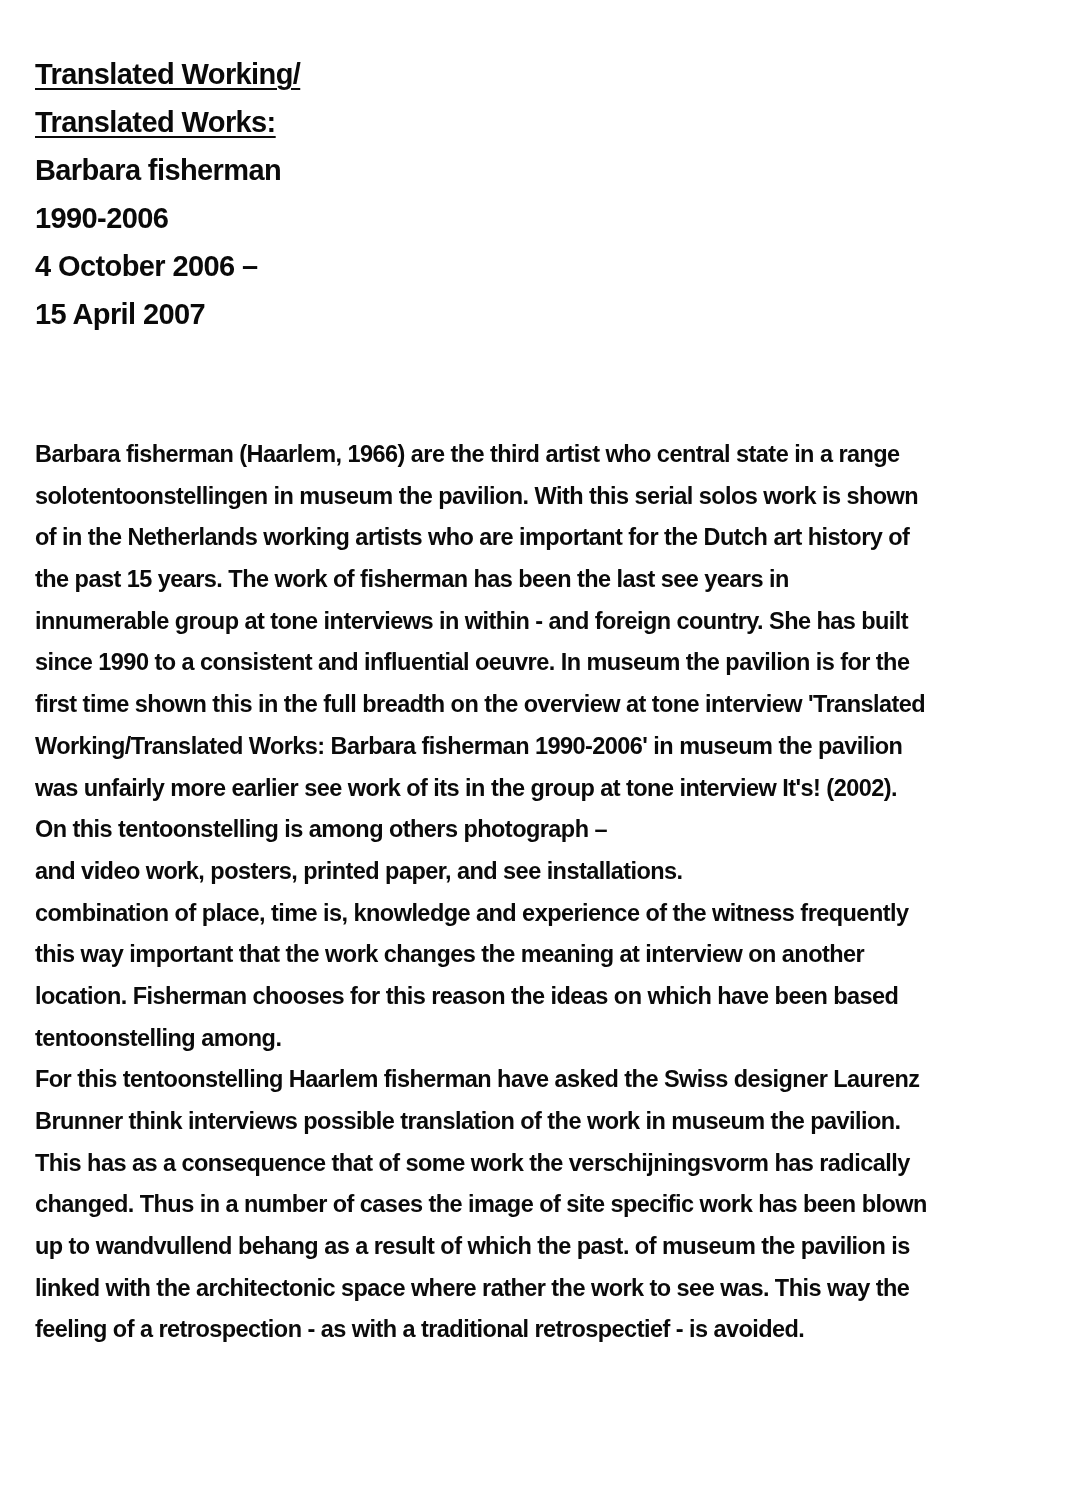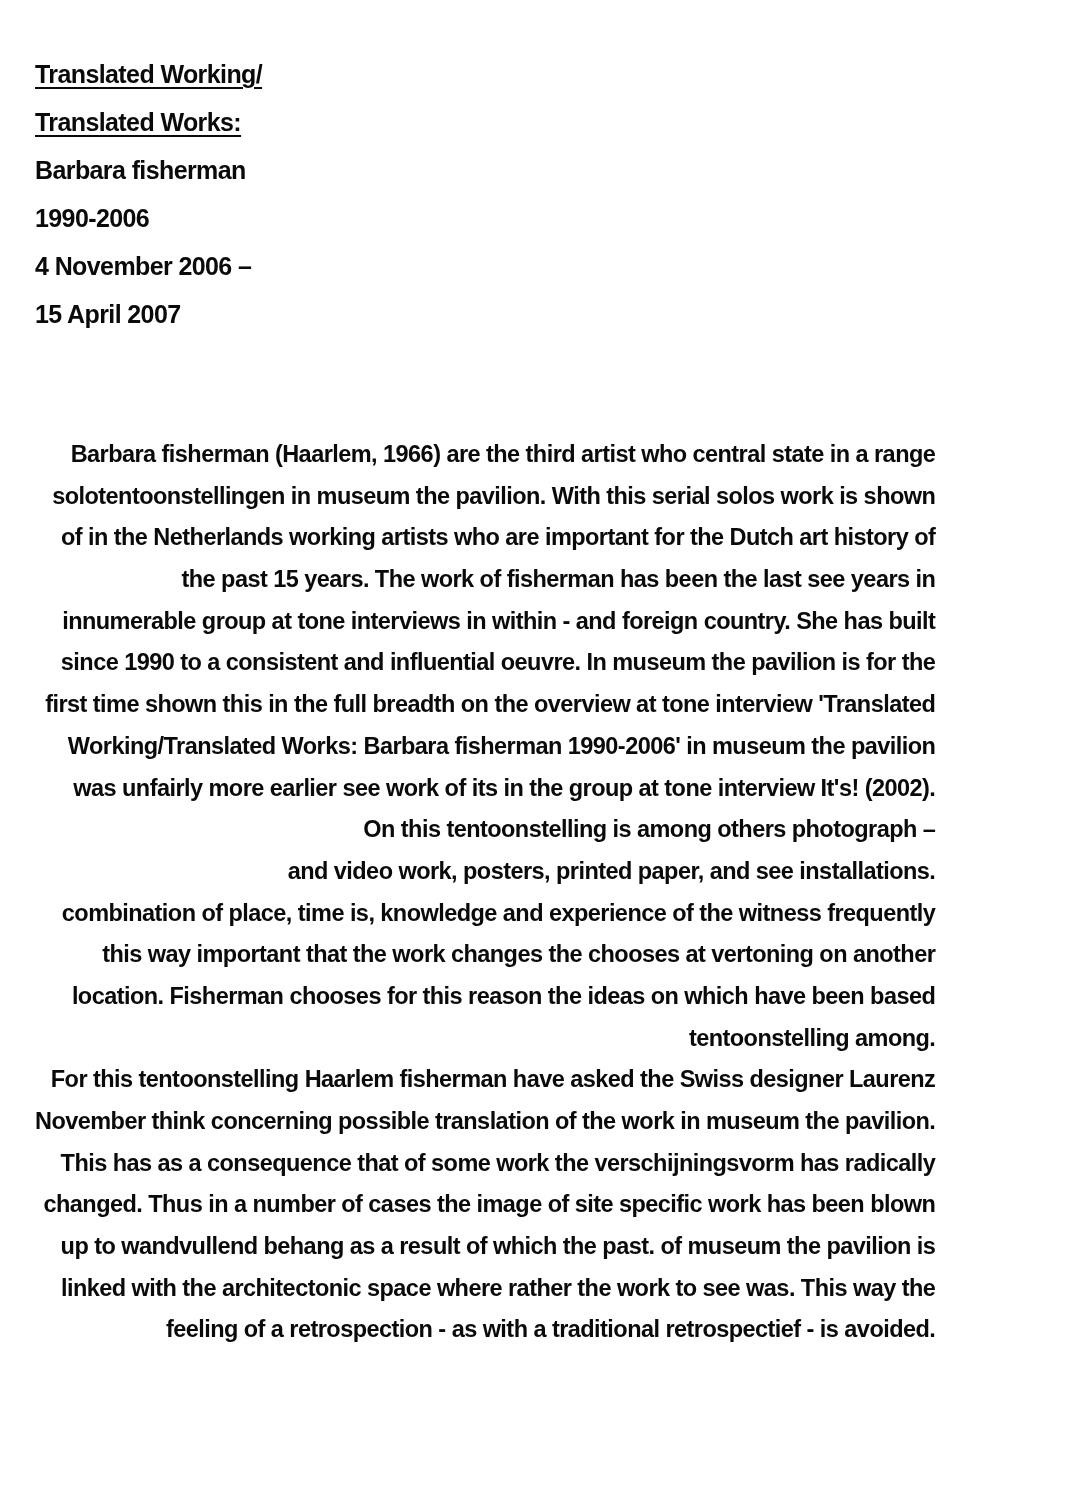--- a/index.html
+++ b/index.html
@@ -18,21 +18,21 @@
     .page {
       position: absolute;
       left: 35px;
       top: 0;
       right: 20px;
     }
     .header {
       position: absolute;
       top: 50px;
       left: 0;
-      font-size: 25px;
+      font-size: 29px;
       font-weight: bold;
       letter-spacing: -0.6px;
     }
     .header .line {
       height: 48px;
       line-height: 48px;
       white-space: nowrap;
     }
     .header .line.underlined span {
       text-decoration: underline;
@@ -44,55 +44,54 @@
       top: 434px;
       left: 0;
       font-size: 23.5px;
       font-weight: bold;
       letter-spacing: -0.55px;
     }
     .body-text .line {
       height: 41.7px;
       line-height: 41.7px;
       white-space: nowrap;
-      text-align: right;
     }
   </style>
 </head>
 <body>
 
 <div class="page">
 
   <div class="header">
     <div class="line underlined"><span>Translated Working/</span></div>
     <div class="line underlined"><span>Translated Works:</span></div>
     <div class="line">Barbara fisherman</div>
     <div class="line">1990-2006</div>
-    <div class="line">4 November 2006 –</div>
+    <div class="line">4 October 2006 –</div>
     <div class="line">15 April 2007</div>
   </div>
 
   <div class="body-text">
     <div class="line">Barbara fisherman (Haarlem, 1966) are the third artist who central state in a range</div>
     <div class="line">solotentoonstellingen in museum the pavilion. With this serial solos work is shown</div>
     <div class="line">of in the Netherlands working artists who are important for the Dutch art history of</div>
     <div class="line">the past 15 years. The work of fisherman has been the last see years in</div>
     <div class="line">innumerable group at tone interviews in within - and foreign country. She has built</div>
     <div class="line">since 1990 to a consistent and influential oeuvre. In museum the pavilion is for the</div>
     <div class="line">first time shown this in the full breadth on the overview at tone interview 'Translated</div>
     <div class="line">Working/Translated Works: Barbara fisherman 1990-2006' in museum the pavilion</div>
     <div class="line">was unfairly more earlier see work of its in the group at tone interview It's! (2002).</div>
     <div class="line">On this tentoonstelling is among others photograph –</div>
     <div class="line">and video work, posters, printed paper, and see installations.</div>
     <div class="line">combination of place, time is, knowledge and experience of the witness frequently</div>
-    <div class="line">this way important that the work changes the chooses at vertoning on another</div>
+    <div class="line">this way important that the work changes the meaning at interview on another</div>
     <div class="line">location. Fisherman chooses for this reason the ideas on which have been based</div>
     <div class="line">tentoonstelling among.</div>
     <div class="line">For this tentoonstelling Haarlem fisherman have asked the Swiss designer Laurenz</div>
-    <div class="line">November think concerning possible translation of the work in museum the pavilion.</div>
+    <div class="line">Brunner think interviews possible translation of the work in museum the pavilion.</div>
     <div class="line">This has as a consequence that of some work the verschijningsvorm has radically</div>
     <div class="line">changed. Thus in a number of cases the image of site specific work has been blown</div>
     <div class="line">up to wandvullend behang as a result of which the past. of museum the pavilion is</div>
     <div class="line">linked with the architectonic space where rather the work to see was. This way the</div>
     <div class="line">feeling of a retrospection - as with a traditional retrospectief - is avoided.</div>
   </div>
 
 </div>
 
 </body></html>

